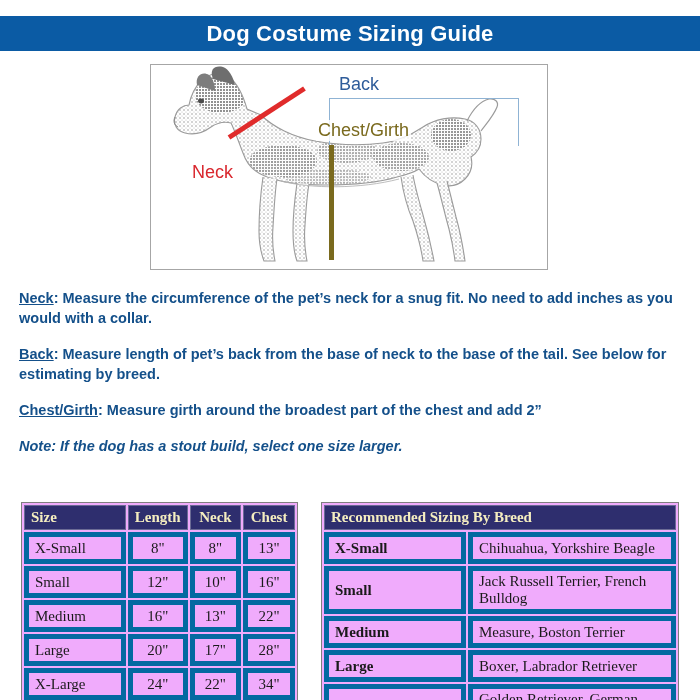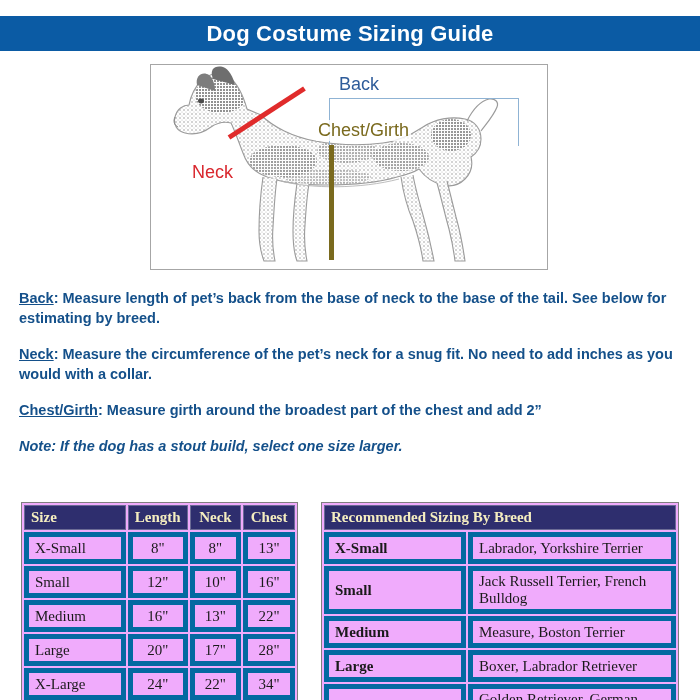--- a/index.html
+++ b/index.html
@@ -277,24 +277,24 @@
   <div class="chest-line"></div>
   <div class="neck-line"></div>
 
   <span class="label label-back">Back</span>
   <span class="label label-chest">Chest/Girth</span>
   <span class="label label-neck">Neck</span>
 </div>
 
 <div class="instructions">
   <div class="para">
-    <span class="term">Back</span><span>: Measure length of pet’s back from the base of neck to the base of the tail. See below for estimating by breed.</span>
+    <span class="term">Neck</span><span>: Measure the circumference of the pet’s neck for a snug fit. No need to add inches as you would with a collar.</span>
   </div>
   <div class="para">
-    <span class="term">Neck</span><span>: Measure the circumference of the pet’s neck for a snug fit. No need to add inches as you would with a collar.</span>
+    <span class="term">Back</span><span>: Measure length of pet’s back from the base of neck to the base of the tail. See below for estimating by breed.</span>
   </div>
   <div class="para">
     <span class="term">Chest/Girth</span><span>: Measure girth around the broadest part of the chest and add 2”</span>
   </div>
   <div class="para note">
     <span>Note</span><span>: If the dog has a stout build, select one size larger.</span>
   </div>
 </div>
 
 <table class="size-table">
@@ -354,21 +354,21 @@
 
 <table class="breed-table">
   <thead>
     <tr>
       <th colspan="2">Recommended Sizing By Breed</th>
     </tr>
   </thead>
   <tbody>
     <tr>
       <td class="size-col">X-Small</td>
-      <td>Labrador, Yorkshire Terrier</td>
+      <td>Chihuahua, Yorkshire Beagle</td>
     </tr>
     <tr>
       <td class="size-col">Small</td>
       <td>Jack Russell Terrier, French Bulldog</td>
     </tr>
     <tr>
       <td class="size-col">Medium</td>
       <td>Measure, Boston Terrier</td>
     </tr>
     <tr>

